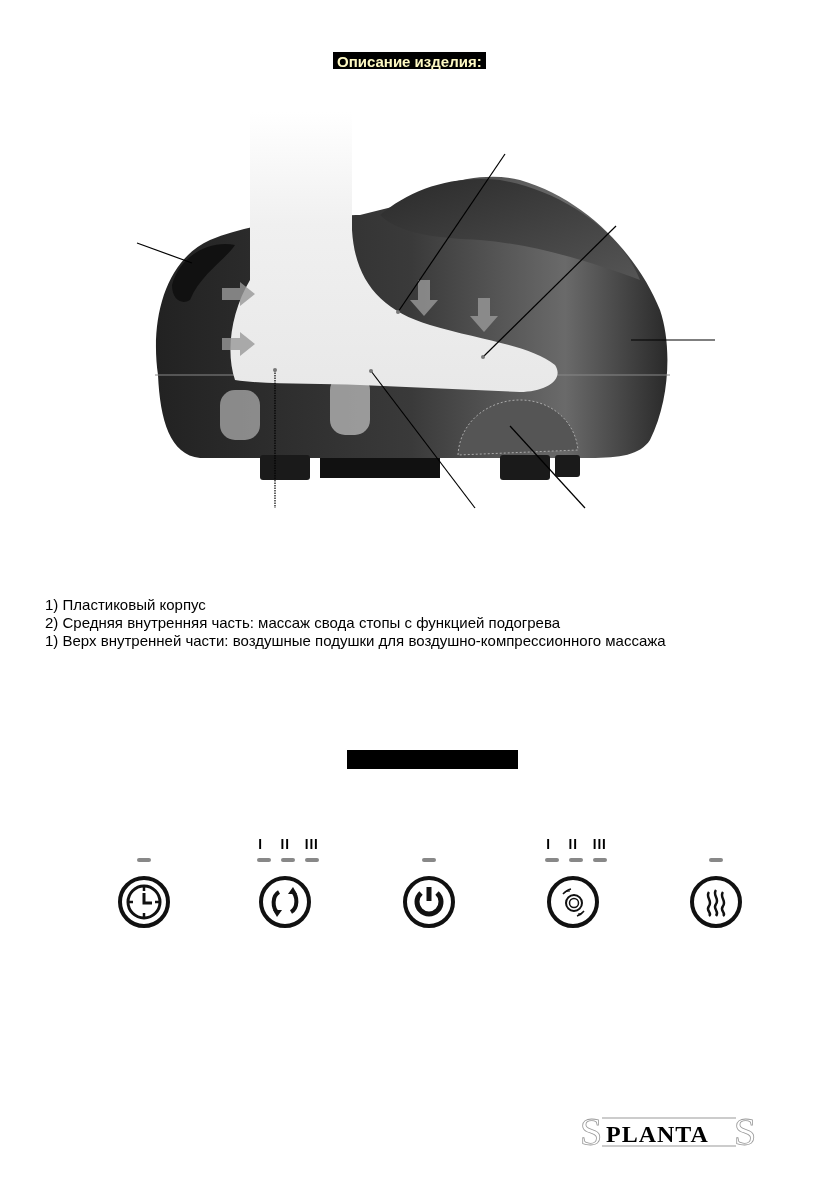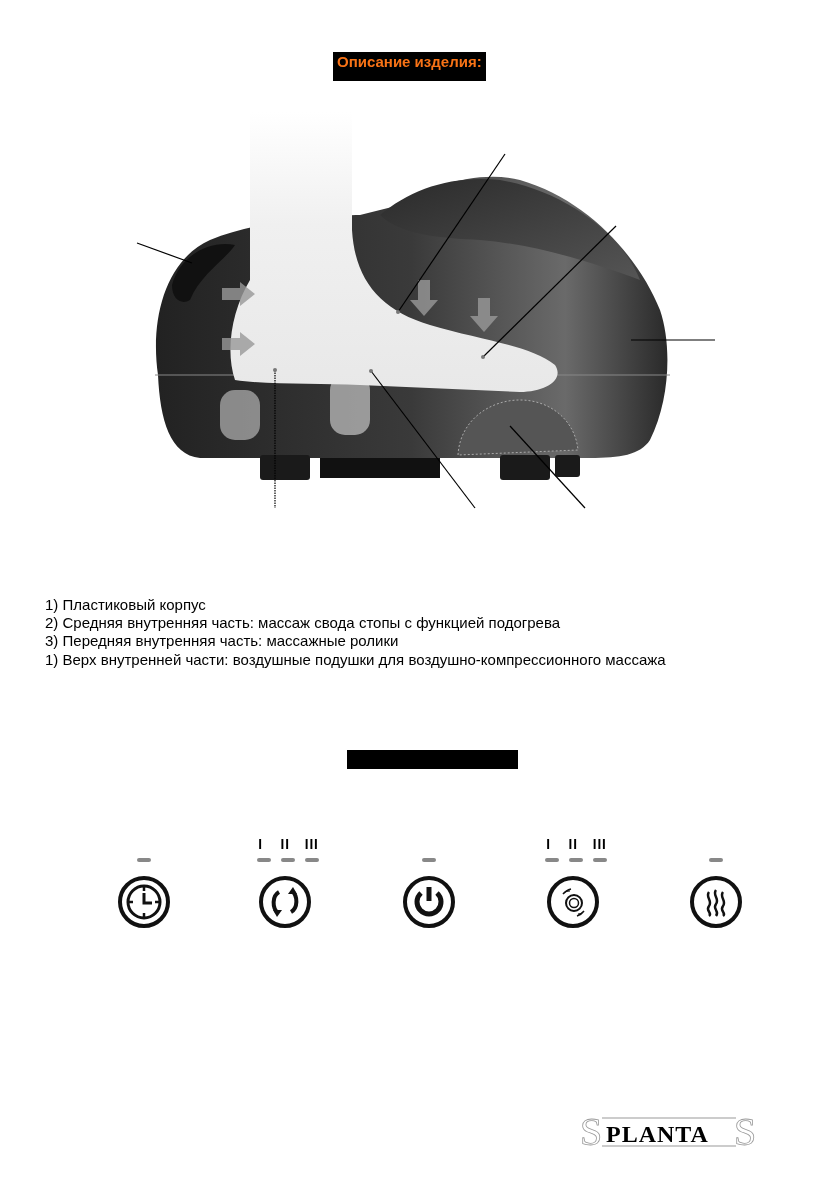--- a/index.html
+++ b/index.html
@@ -1,19 +1,19 @@
 <!DOCTYPE html>
 <html><head>
 <meta charset="utf-8">
 <style>
   html, body { margin: 0; padding: 0; background: #ffffff; }
   body { width: 839px; height: 1191px; position: relative; overflow: hidden;
          font-family: "Liberation Sans", sans-serif; color: #000; }
-  .title-bar { position: absolute; left: 333px; top: 52px; height: 29px; padding: 0 4px;
-               background: #000; color: #f97316; font-weight: bold; font-size: 15px; line-height: 20px; }
+  .title-bar { position: absolute; left: 333px; top: 52px; height: 17px; padding: 0 4px;
+               background: #000; color: #fef9c3; font-weight: bold; font-size: 15px; line-height: 20px; }
   .figure { position: absolute; left: 0; top: 90px; width: 839px; height: 430px; }
   .list { position: absolute; left: 45px; top: 596px; font-size: 15px; line-height: 18.2px; }
   .list div { white-space: nowrap; }
   .blank-bar { position: absolute; left: 347px; top: 750px; width: 171px; height: 19px; background: #000; }
   .panel { position: absolute; left: 0; top: 830px; width: 839px; height: 110px; }
   .btn-group { position: absolute; top: 0; width: 120px; height: 110px; }
   .levels { position: absolute; top: 6px; left: 0; width: 120px; height: 16px; }
   .lvl { position: absolute; top: 0; font-weight: bold; font-size: 15px; line-height: 16px;
          letter-spacing: 1px; transform: scaleX(0.9); }
   .led { position: absolute; top: 28px; width: 14px; height: 4px; border-radius: 2px; background: #888; }
@@ -88,21 +88,20 @@
         <circle cx="483" cy="357" r="2"></circle>
       <circle cx="275" cy="370" r="2"></circle>
         <circle cx="371" cy="371" r="2"></circle>
     </g>
   </svg>
 </div>
 
 <div class="list">
   <div>1) Пластиковый корпус</div>
   <div>2) Средняя внутренняя часть: массаж свода стопы с функцией подогрева</div>
-  <div>3) Передняя внутренняя часть: массажные ролики</div>
   <div>1) Верх внутренней части: воздушные подушки для воздушно-компрессионного массажа</div>
 </div>
 
 <div class="blank-bar"></div>
 
 <div class="panel">
 
   <div class="btn-group" style="left:84px;">
     <div class="led" style="left:53px;"></div>
     <div class="btn" style="left:34px;">

